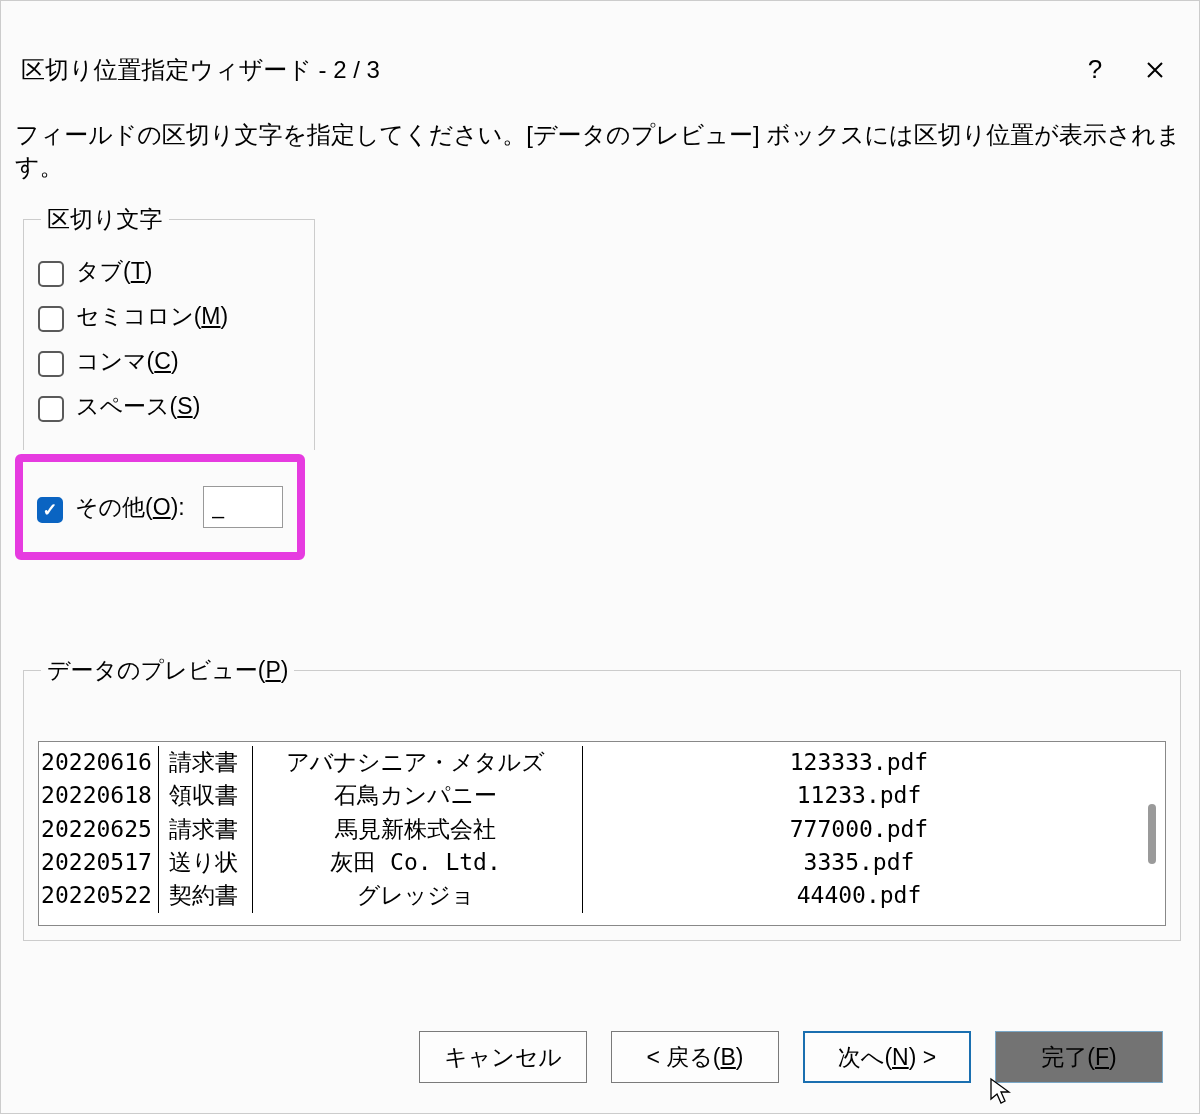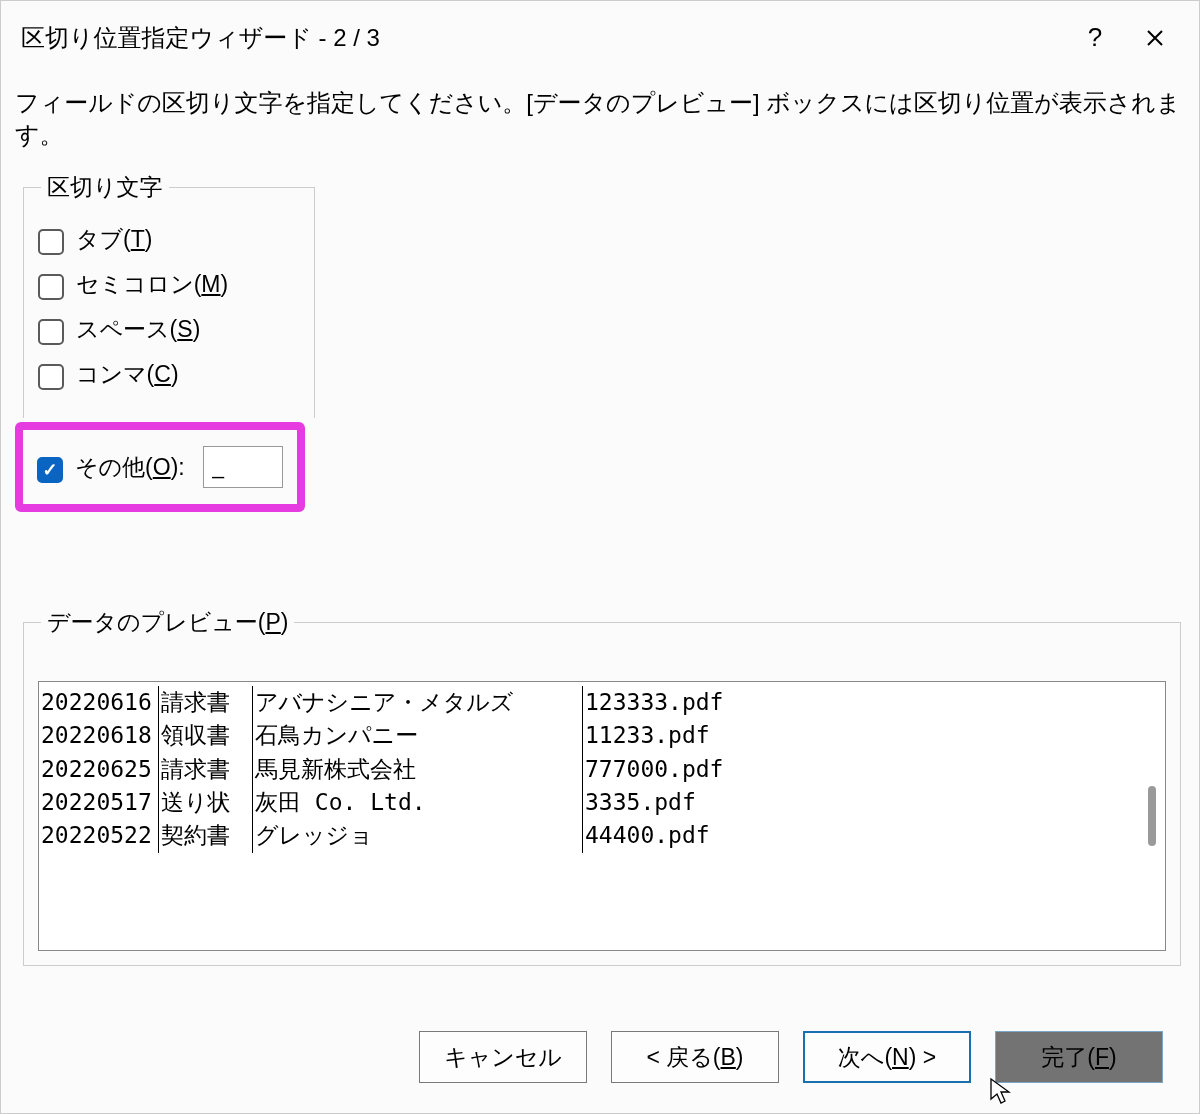--- a/index.html
+++ b/index.html
@@ -17,20 +17,21 @@
     border: 1px solid #ccc;
     position: relative;
     display: flex;
     flex-direction: column;
   }
   .titlebar {
     display: flex;
     align-items: center;
     padding: 23px 14px 8px 20px;
     height: 58px;
+    margin-top: 32px;
   }
   .titlebar .title { flex: 1; font-size: 24px; }
   .titlebar .tbtn {
     width: 60px; height: 40px;
     display: flex; align-items: center; justify-content: center;
     font-size: 26px;
   }
   .body {
     padding: 20px 18px 0 14px;
     flex: 1;
@@ -68,21 +69,21 @@
     display: inline-flex; align-items: center; justify-content: center;
     background: #fff;
   }
   .chk.checked { background: #0a64c2; border-color: #0a64c2; }
   .chk.checked::after { content: "✓"; color: #fff; font-size: 18px; font-weight: bold; }
   .highlight {
     border: 8px solid #e63be0;
     border-radius: 6px;
     display: inline-flex;
     align-items: center;
-    padding: 16px 14px;
+    padding: 24px 14px;
     margin-top: 4px;
   }
   .other-input {
     width: 80px; height: 42px;
     border: 1px solid #999;
     margin-left: 18px;
     font-size: 22px;
     padding: 0 8px;
     background: #fff;
   }
@@ -101,23 +102,24 @@
     width: 36px; border-left: 1px solid #888;
     display:flex; align-items:center; justify-content:center;
   }
   .combo .drop svg { width: 14px; height: 14px; }
   .preview-group {
     margin-top: 110px;
   }
   .preview-box {
     border: 1px solid #888;
     background: #fff;
-    height: 270px;
-    display: flex;
-    margin-top: 36px;
+    height: 185px;
+    display: flex;
+    margin-top: 48px;
+    text-align: center;
   }
   .preview-table {
     flex: 1;
     font-family: "MS Gothic", monospace;
     font-size: 23px;
     line-height: 1.45;
     padding: 4px 0;
     overflow: hidden;
     white-space: nowrap;
   }
@@ -188,25 +190,25 @@
           <div class="chkrow">
             <span class="chk"></span>
             <span><span>タブ(</span><span class="under">T</span><span>)</span></span>
           </div>
           <div class="chkrow">
             <span class="chk"></span>
             <span><span>セミコロン(</span><span class="under">M</span><span>)</span></span>
           </div>
           <div class="chkrow">
             <span class="chk"></span>
+            <span><span>コンマ(</span><span class="under">C</span><span>)</span></span>
+          </div>
+          <div class="chkrow">
+            <span class="chk"></span>
             <span><span>スペース(</span><span class="under">S</span><span>)</span></span>
-          </div>
-          <div class="chkrow">
-            <span class="chk"></span>
-            <span><span>コンマ(</span><span class="under">C</span><span>)</span></span>
           </div>
         </div>
 
         <div class="highlight">
           <div class="chkrow" style="margin:0">
             <span class="chk checked"></span>
             <span><span>その他(</span><span class="under">O</span><span>):</span></span>
           </div>
           <input class="other-input" value="_" style="">
         </div>

